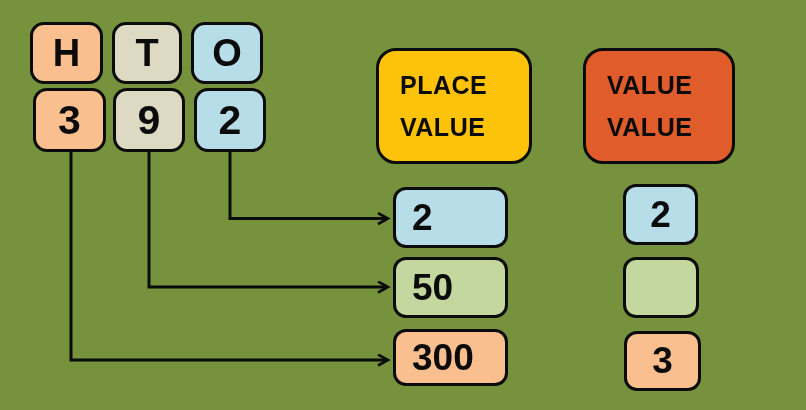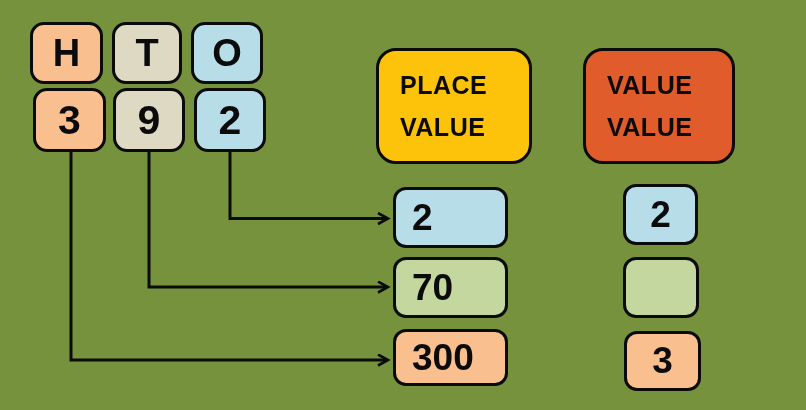--- a/index.html
+++ b/index.html
@@ -105,20 +105,20 @@
     <span>PLACE</span>
     <span>VALUE</span>
   </div>
 
   <div class="box header-box pos-fv-header" style="background-color: rgb(224, 92, 43);">
     <span>VALUE</span>
     <span>VALUE</span>
   </div>
 
   <div class="box pv-item pos-pv-0" style="background-color: rgb(183, 221, 232);">2</div>
-  <div class="box pv-item pos-pv-1" style="background-color: rgb(196, 215, 159);">70</div>
+  <div class="box pv-item pos-pv-1" style="background-color: rgb(196, 215, 159);">50</div>
   <div class="box pv-item pos-pv-2" style="background-color: rgb(249, 191, 143);">300</div>
 
   <div class="box fv-item pos-fv-0" style="background-color: rgb(183, 221, 232);">2</div>
   <div class="box fv-item pos-fv-1" style="background-color: rgb(196, 215, 159);"></div>
   <div class="box fv-item pos-fv-2" style="background-color: rgb(249, 191, 143);">3</div>
 
 </div>
 
 </body></html>

